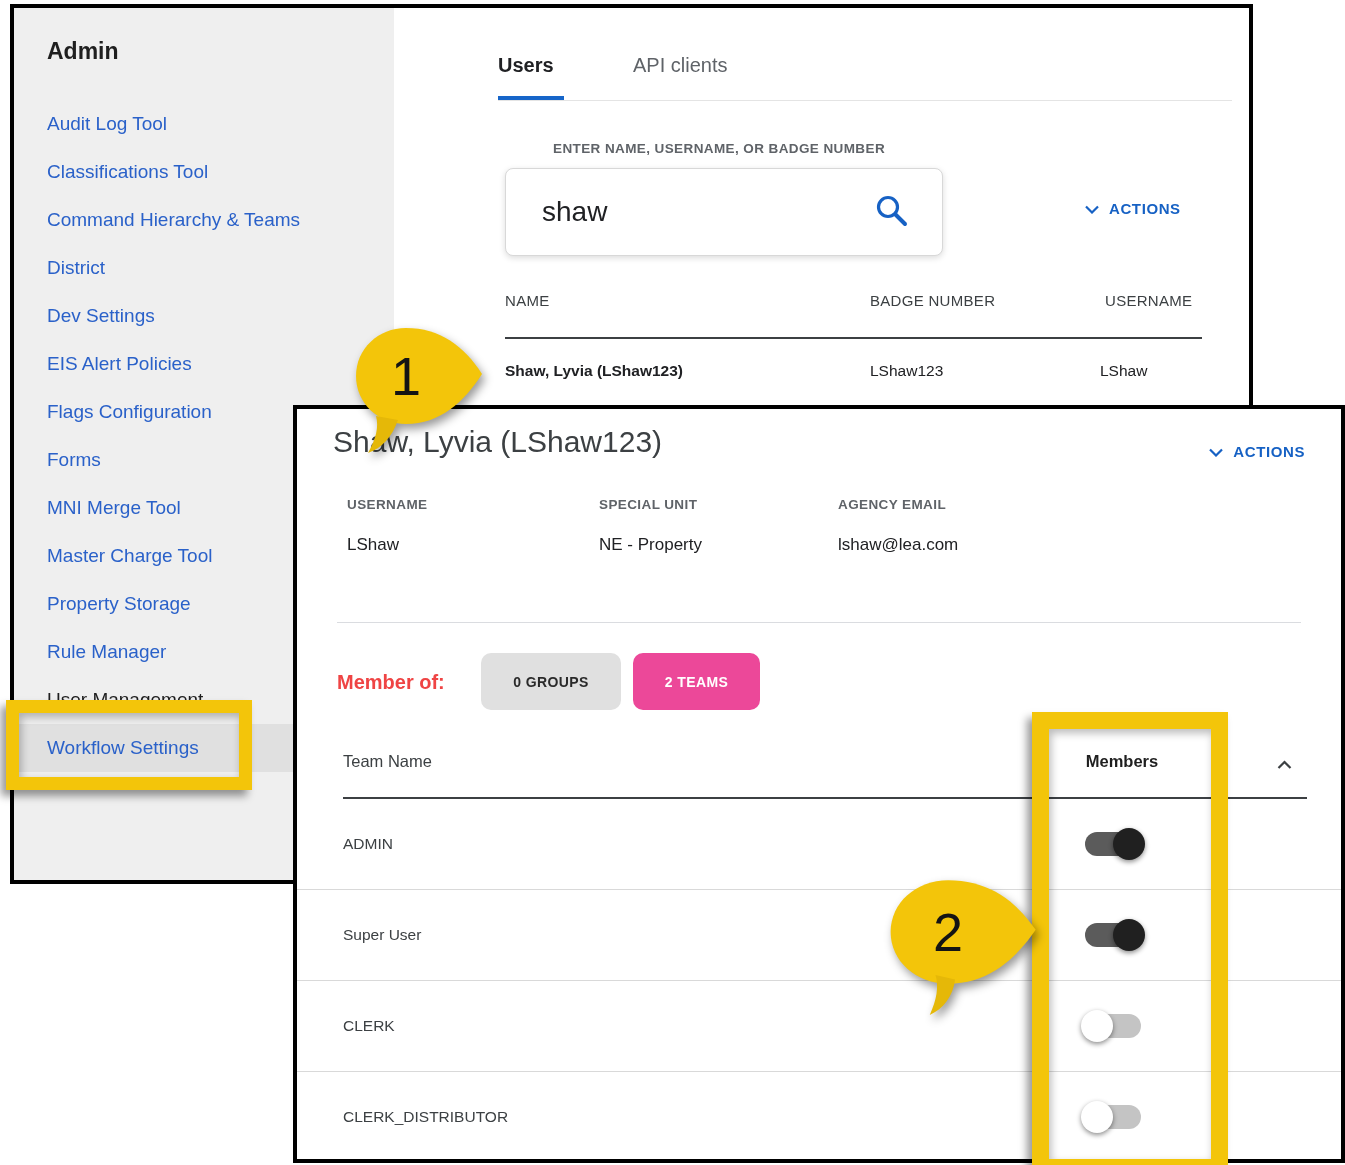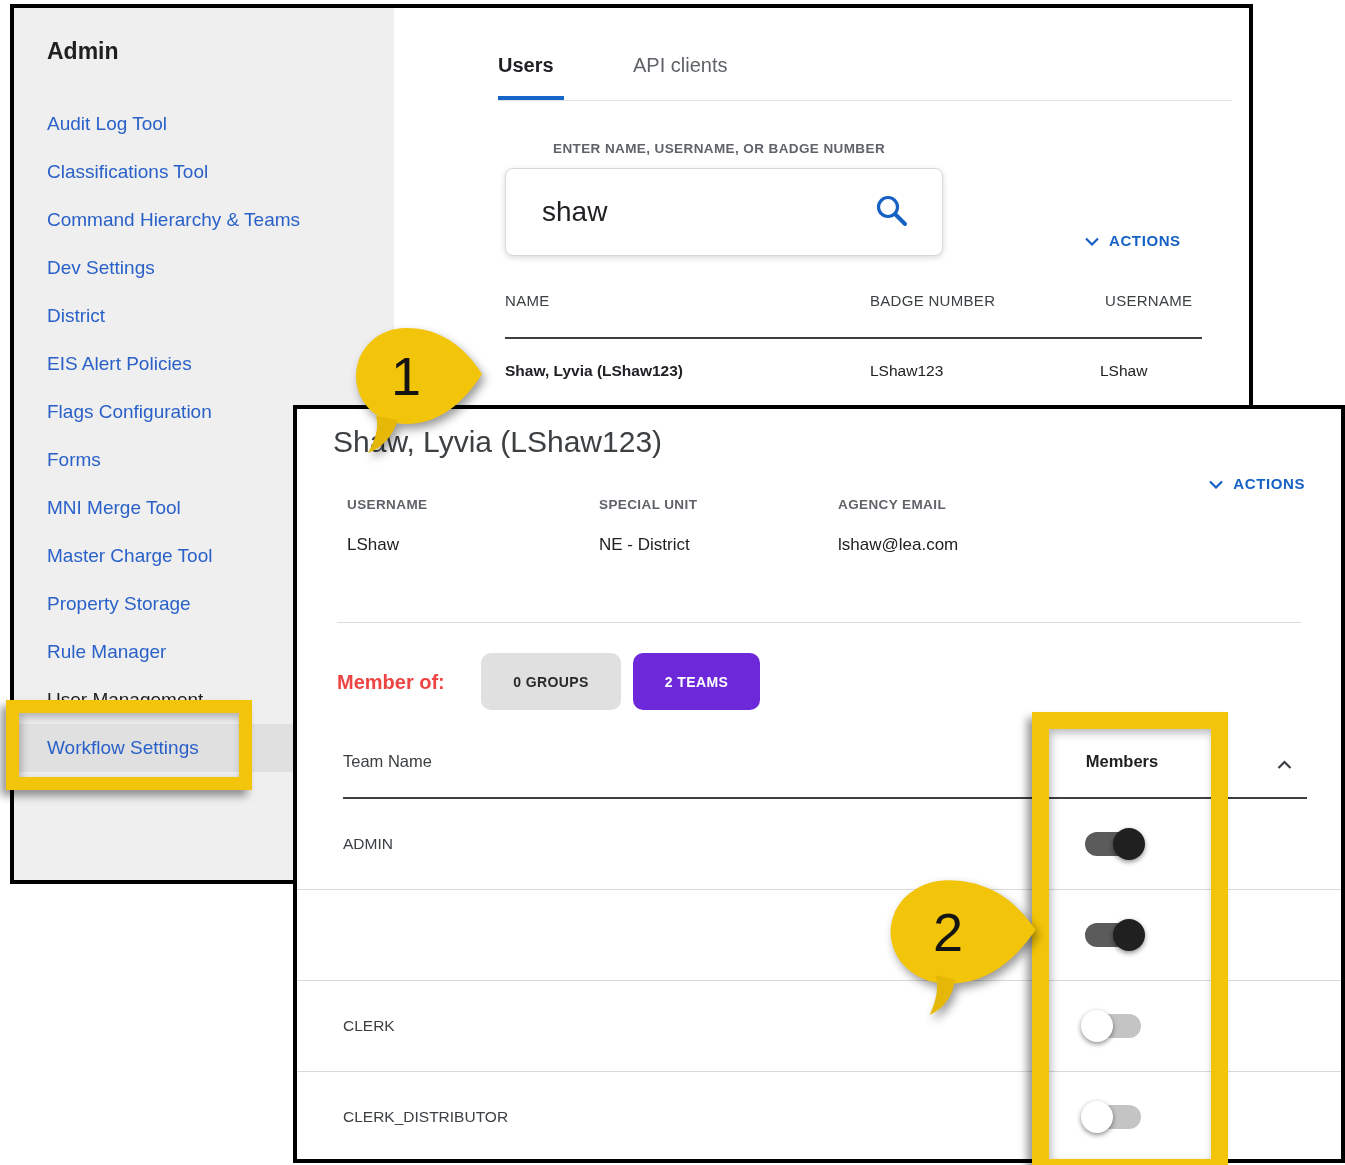--- a/index.html
+++ b/index.html
@@ -21,21 +21,21 @@
   .tab.api{left:619px;color:#5f6368;font-weight:normal;}
   .tab-underline{position:absolute;left:484px;top:88px;width:66px;height:5px;background:#1665c9;}
   .tab-divider{position:absolute;left:484px;top:92px;width:734px;height:1px;background:#e4e4e4;}
   .search-label{position:absolute;left:491px;top:133px;font-size:13.5px;font-weight:bold;color:#5f6368;letter-spacing:.4px;margin-left:48px;}
   .search-box{position:absolute;left:491px;top:160px;width:392px;height:86px;background:#fff;border:1px solid #d8d8d8;
               border-radius:8px;box-shadow:0 2px 6px rgba(0,0,0,.14);padding-left:44px;}
   .search-box input{position:absolute;left:34px;top:20px;width:270px;height:44px;border:none;outline:none;
               font-size:28px;color:#202124;font-family:inherit;background:transparent;}
   .search-icon{position:absolute;right:32px;top:24px;}
   .actions{position:absolute;display:flex;align-items:center;gap:10px;color:#1661c4;font-size:15px;font-weight:bold;
-           letter-spacing:.6px;cursor:pointer;margin-top:32px;}
+           letter-spacing:.6px;cursor:pointer;}
   .actions.top{left:1071px;top:192px;}
   .col-head{position:absolute;top:284px;font-size:15px;color:#3c4043;letter-spacing:.3px;}
   .col-head.c1{left:491px;} .col-head.c2{left:856px;} .col-head.c3{left:1091px;}
   .users-head-line{position:absolute;left:491px;top:329px;width:697px;height:2px;background:#3c4043;}
   .user-row-cell{position:absolute;top:354px;font-size:15.5px;color:#202124;}
   .user-row-cell.name{left:491px;font-weight:bold;}
   .user-row-cell.badge{left:856px;}
   .user-row-cell.uname{left:1086px;}
 
   
@@ -43,21 +43,21 @@
   .detail-title{position:absolute;left:36px;top:16px;font-size:30px;color:#3c4043;}
   .actions.detail{position:absolute;right:36px;top:34px;}
   .field-label{position:absolute;top:88px;font-size:13.5px;font-weight:bold;color:#5f6368;letter-spacing:.4px;}
   .field-value{position:absolute;top:126px;font-size:17px;color:#202124;}
   .fx1{left:50px;} .fx2{left:302px;} .fx3{left:541px;}
   .detail-divider{position:absolute;left:40px;top:213px;width:964px;height:1px;background:#dadce0;}
   .member-of{position:absolute;left:40px;top:262px;font-size:20px;font-weight:bold;color:#ef4444;}
   .chip{position:absolute;top:244px;height:57px;border-radius:10px;font-size:14px;font-weight:bold;letter-spacing:.4px;
         display:flex;align-items:center;justify-content:center;cursor:pointer;}
   .chip.light{left:184px;width:140px;background:#e0e0e0;color:#2a2a2a;}
-  .chip.dark{left:336px;width:127px;background:#6d28d9;color:#fff;}
+  .chip.dark{left:336px;width:127px;background:#ec4899;color:#fff;}
   .team-col1{position:absolute;left:46px;top:343px;font-size:16.5px;color:#3c4043;}
   .team-col2{position:absolute;left:730px;top:343px;width:190px;text-align:center;font-size:16.5px;font-weight:bold;color:#1f1f1f;}
   .sort-icon{position:absolute;left:980px;top:347px;cursor:pointer;}
   .team-head-line{position:absolute;left:46px;top:388px;width:964px;height:2px;background:#3c4043;}
   .team-rows{position:absolute;left:0;top:390px;width:100%;}
   .team-row{position:relative;height:90px;}
   .team-row:not(:last-child){border-bottom:1px solid #d9d9d9;}
   .team-row .team-label{position:absolute;left:46px;top:0;line-height:90px;font-size:15.5px;color:#3c4043;}
   .toggle{position:absolute;left:786px;top:28px;width:60px;height:34px;cursor:pointer;}
   .toggle .track{position:absolute;left:2px;top:5px;width:56px;height:24px;border-radius:12px;}
@@ -82,22 +82,22 @@
 <div id="canvas">
 
   <div class="panel1">
     <div class="sidebar">
       <div class="active-band"></div>
       <div class="sidebar-title">Admin</div>
       <div class="sidebar-list" id="sidebar-list">
           <div class="sidebar-item">Audit Log Tool</div>
           <div class="sidebar-item">Classifications Tool</div>
           <div class="sidebar-item">Command Hierarchy &amp; Teams</div>
+          <div class="sidebar-item">District</div>
           <div class="sidebar-item">Dev Settings</div>
-          <div class="sidebar-item">District</div>
           <div class="sidebar-item">EIS Alert Policies</div>
           <div class="sidebar-item">Flags Configuration</div>
           <div class="sidebar-item">Forms</div>
           <div class="sidebar-item">MNI Merge Tool</div>
           <div class="sidebar-item">Master Charge Tool</div>
           <div class="sidebar-item">Property Storage</div>
           <div class="sidebar-item">Rule Manager</div>
           <div class="sidebar-item active">User Management</div>
           <div class="sidebar-item">Workflow Settings</div>
         </div>
@@ -149,21 +149,21 @@
             <polyline points="1,1.5 7,7.5 13,1.5" fill="none" stroke="#1661c4" stroke-width="2.2"></polyline>
           </svg>
       </span>
       <span>ACTIONS</span>
     </div>
 
     <div class="field-label fx1">USERNAME</div>
     <div class="field-label fx2">SPECIAL UNIT</div>
     <div class="field-label fx3">AGENCY EMAIL</div>
     <div class="field-value fx1">LShaw</div>
-    <div class="field-value fx2">NE - District</div>
+    <div class="field-value fx2">NE - Property</div>
     <div class="field-value fx3">lshaw@lea.com</div>
 
     <div class="detail-divider"></div>
 
     <div class="member-of">Member of:</div>
     <div class="chip light">0 GROUPS</div>
     <div class="chip dark">2 TEAMS</div>
 
     <div class="team-col1">Team Name</div>
     <div class="team-col2">Members</div>
@@ -176,20 +176,21 @@
 
     <div class="team-rows" id="team-rows">
         <div class="team-row">
           <span class="team-label">ADMIN</span>
           <div class="toggle on">
             <div class="track"></div>
             <div class="knob"></div>
           </div>
         </div>
         <div class="team-row">
+          <span class="team-label">Super User</span>
           <div class="toggle on">
             <div class="track"></div>
             <div class="knob"></div>
           </div>
         </div>
         <div class="team-row">
           <span class="team-label">CLERK</span>
           <div class="toggle off">
             <div class="track"></div>
             <div class="knob"></div>

